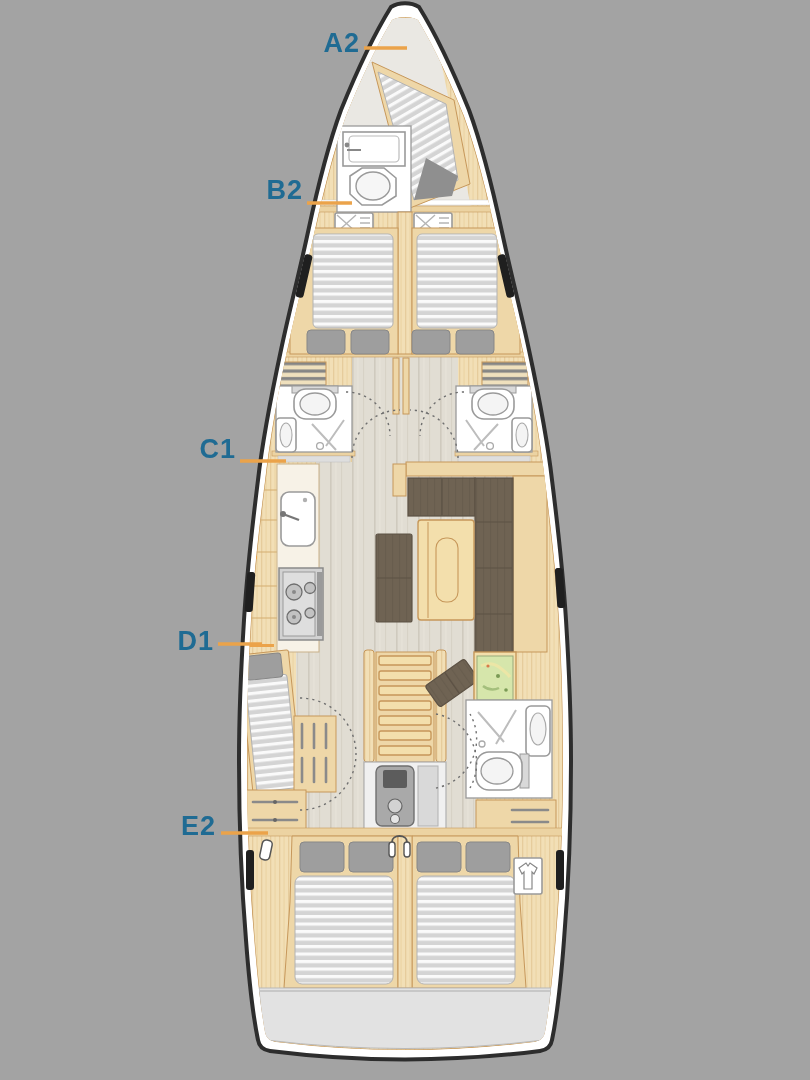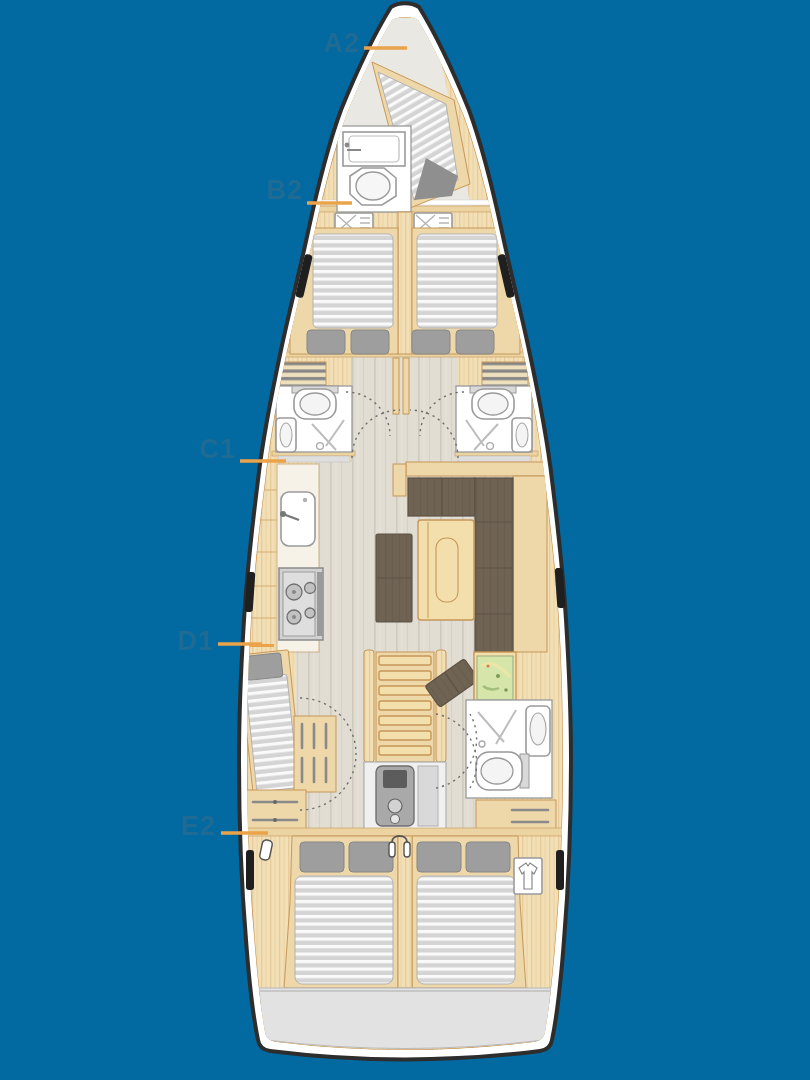--- a/index.html
+++ b/index.html
@@ -1,16 +1,16 @@
 <!DOCTYPE html>
 <html style="--label: #1f6b93; --leader: #eba34a; --hull: #2d2d2d; --woodMid: #eed7a8; --woodEdge: #c6975a; --bulkhead: #ecd3a2; --tableWood: #f3dfac; --bowFloor: #eae8e3; --mattress: #d6d6d6; --pillow: #9e9e9e; --berthFoot: #8f8f8f; --sofa: #6f6353; --sofaEdge: #5d5245; --fixtureStroke: #9a9a9a; --mapGreen: #d6e6ab; --stern: #e2e2e2; --portlight: #1f1f1f;"><head>
 <meta charset="utf-8">
 <style>
   html,body{margin:0;padding:0;background:#ffffff;}
-  .stage{position:relative;width:810px;height:1080px;background:#0369a1;overflow:hidden;
+  .stage{position:relative;width:810px;height:1080px;background:#a3a3a3;overflow:hidden;
          font-family:"Liberation Sans",sans-serif;}
   svg{display:block}
   .hull{fill:#ffffff;stroke:var(--hull);stroke-width:4;stroke-linejoin:round;}
   .inner{fill:url(#woodp);stroke:var(--woodEdge);stroke-width:1.2;}
   .plank{fill:url(#plank);stroke:none;}
   .bowfloor{fill:var(--bowFloor);}
   .wood{fill:url(#woodp);stroke:var(--woodEdge);stroke-width:1;}
   .woodSolid{fill:var(--woodMid);stroke:var(--woodEdge);stroke-width:1;}
   .bulk{fill:var(--bulkhead);stroke:var(--woodEdge);stroke-width:.6;}
   .room{fill:#ffffff;stroke:var(--fixtureStroke);stroke-width:1.3;}

